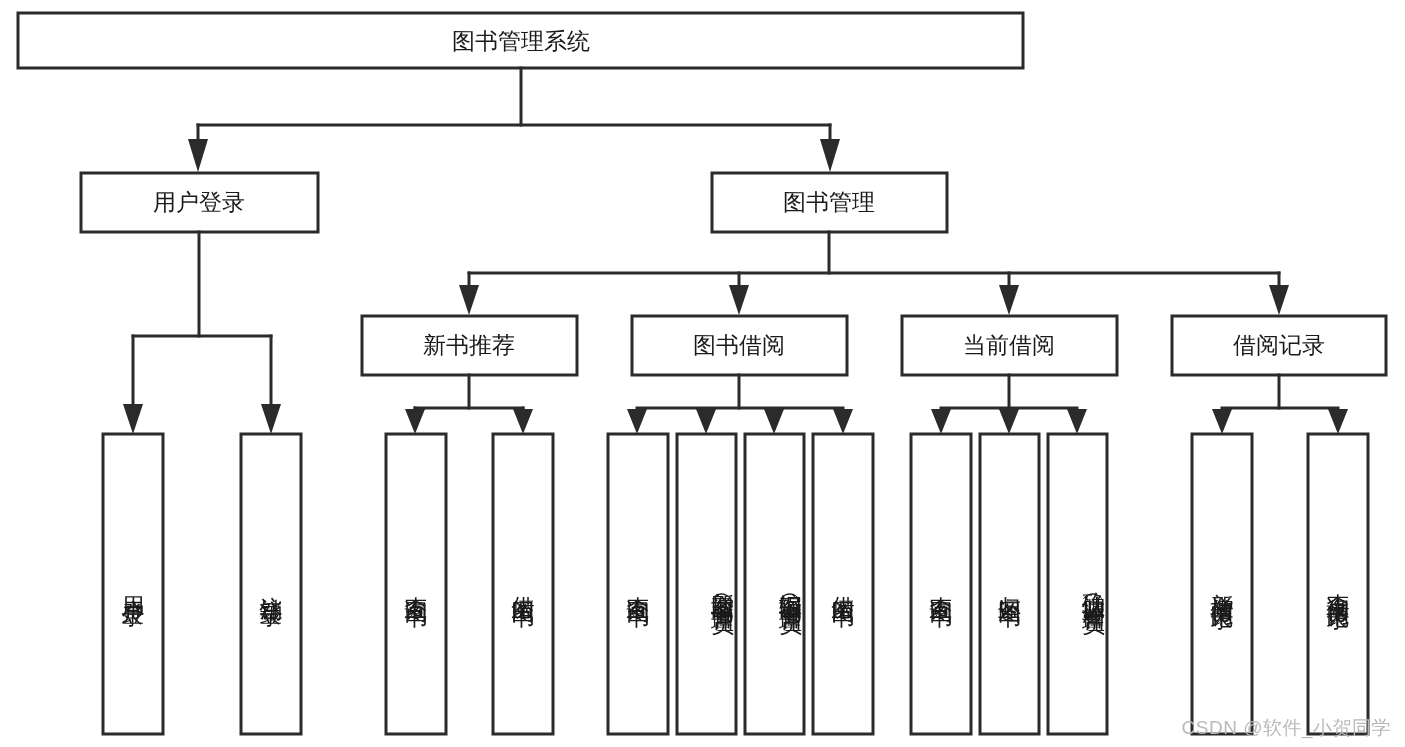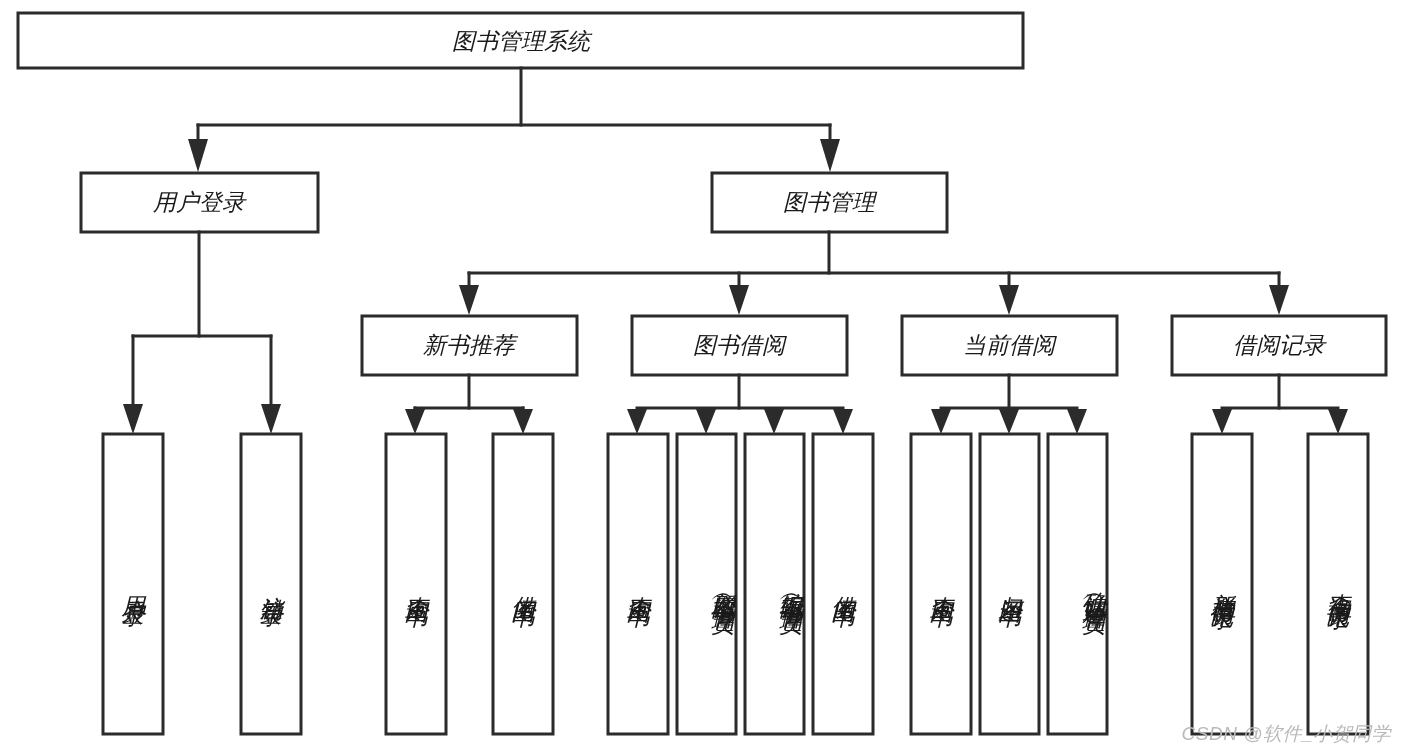--- a/index.html
+++ b/index.html
@@ -10,21 +10,20 @@
   }
   body {
     font-family: "Liberation Sans", "DejaVu Sans", sans-serif;
   }
   #diagram-root {
     position: relative;
     width: 1405px;
     height: 747px;
     background: #ffffff;
     overflow: hidden;
-    font-style: italic;
   }
   svg#tree-svg {
     position: absolute;
     top: 0;
     left: 0;
     width: 1405px;
     height: 747px;
     display: block;
   }
   .node-box {
@@ -61,21 +60,21 @@
     display: flex;
     align-items: center;
     justify-content: center;
     text-align: center;
     white-space: nowrap;
     pointer-events: none;
   }
   .watermark {
     position: absolute;
     right: 14px;
-    bottom: 0;
+    bottom: 6px;
     font-family: "Liberation Sans", "DejaVu Sans", sans-serif;
     font-size: 19px;
     color: #b9b9b9;
     letter-spacing: 0.5px;
     white-space: nowrap;
     pointer-events: none;
   }
 </style>
 </head>
 <body>

